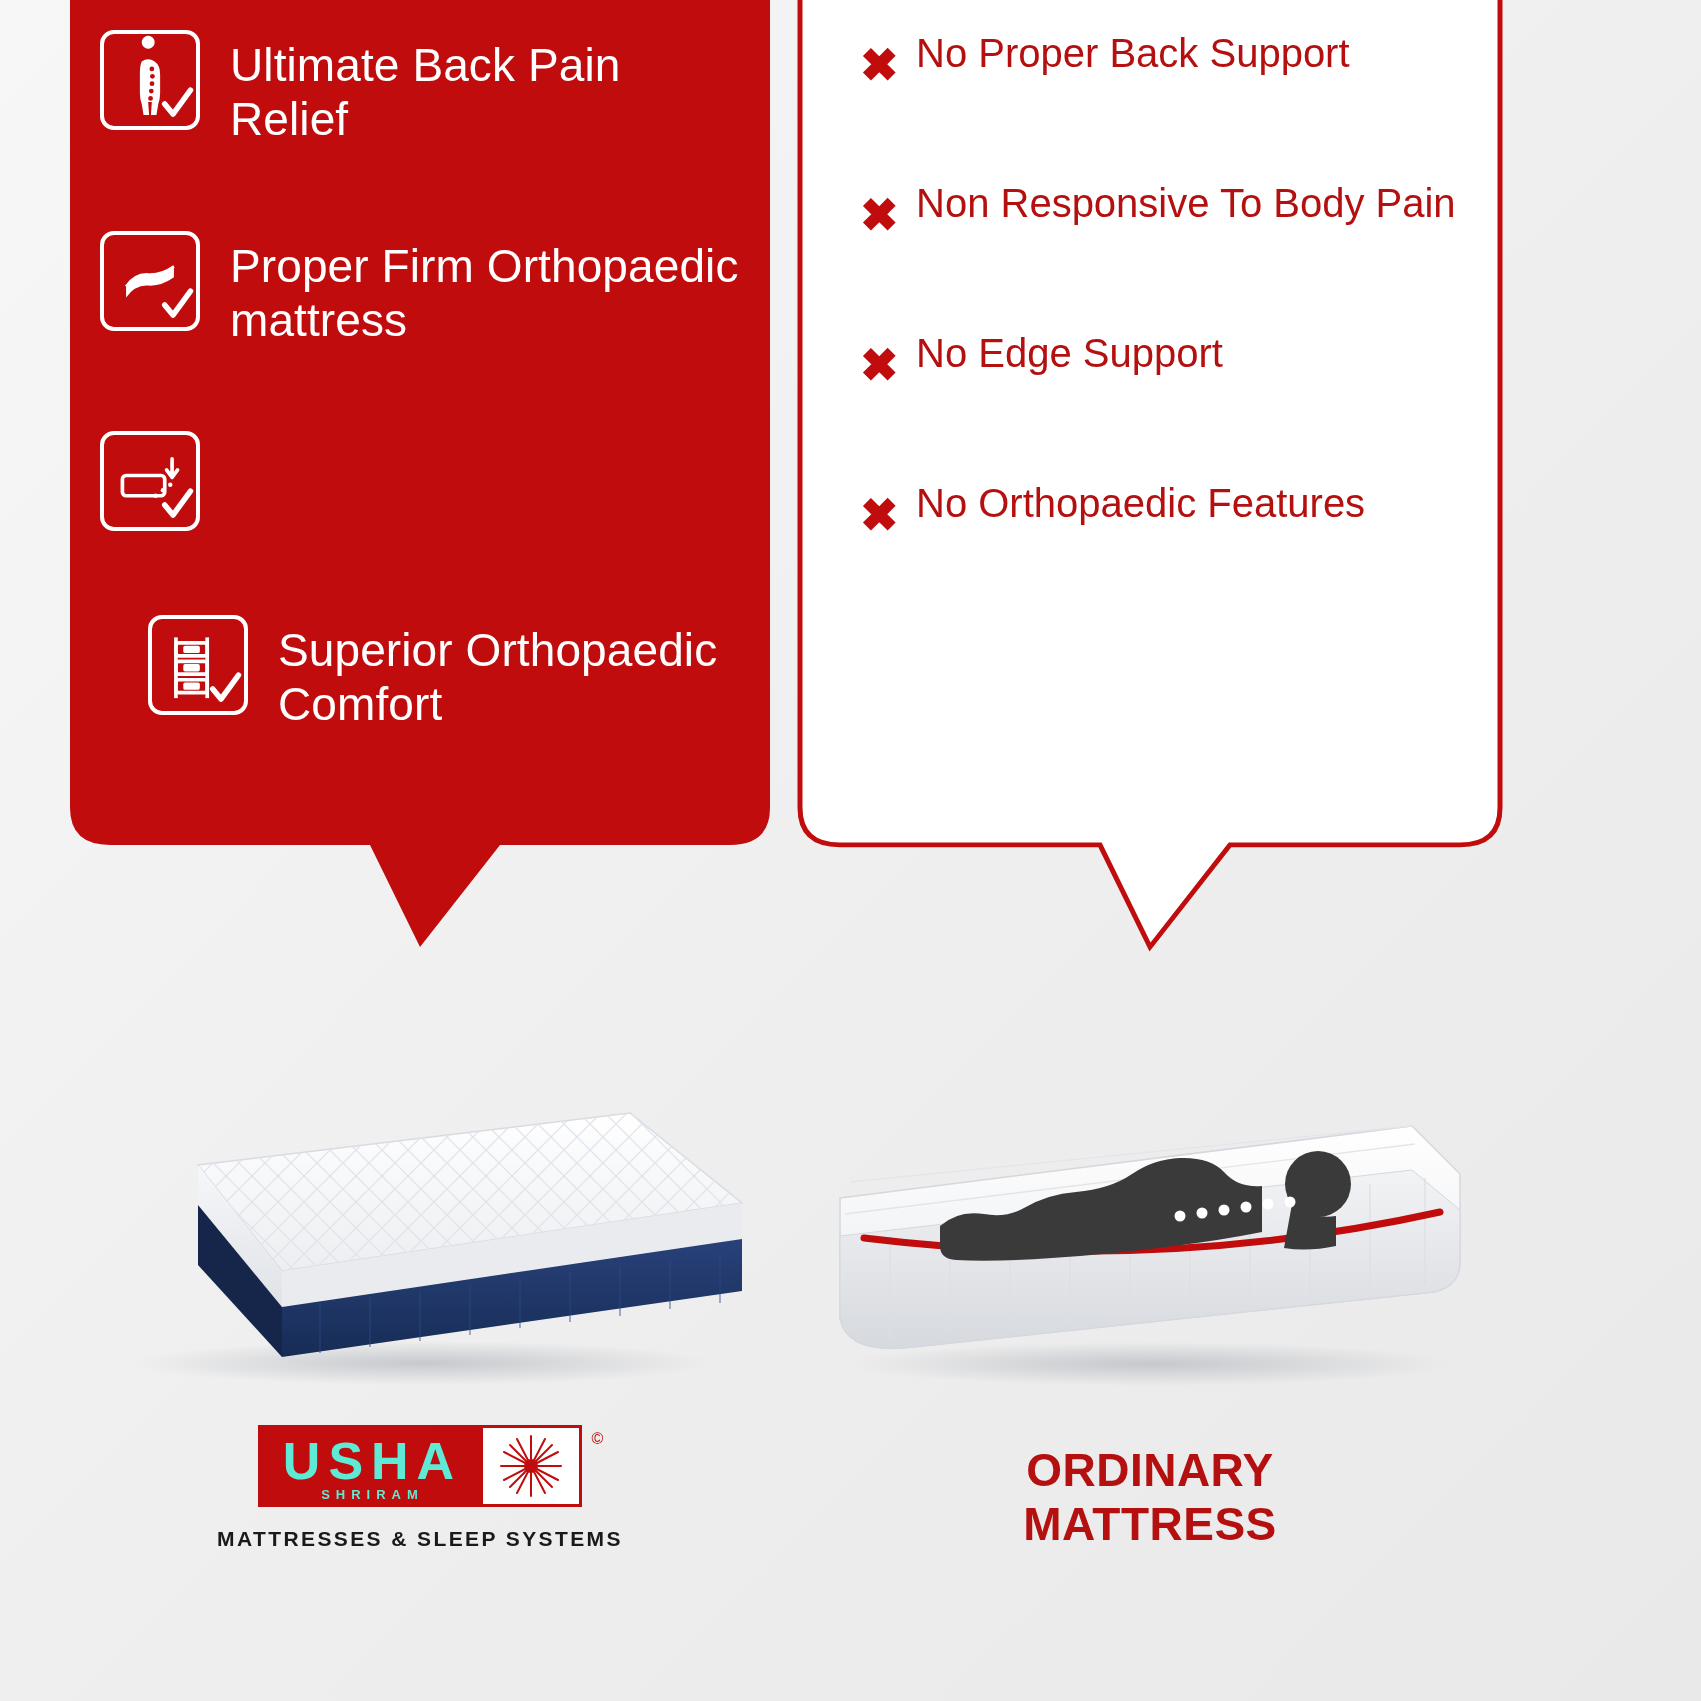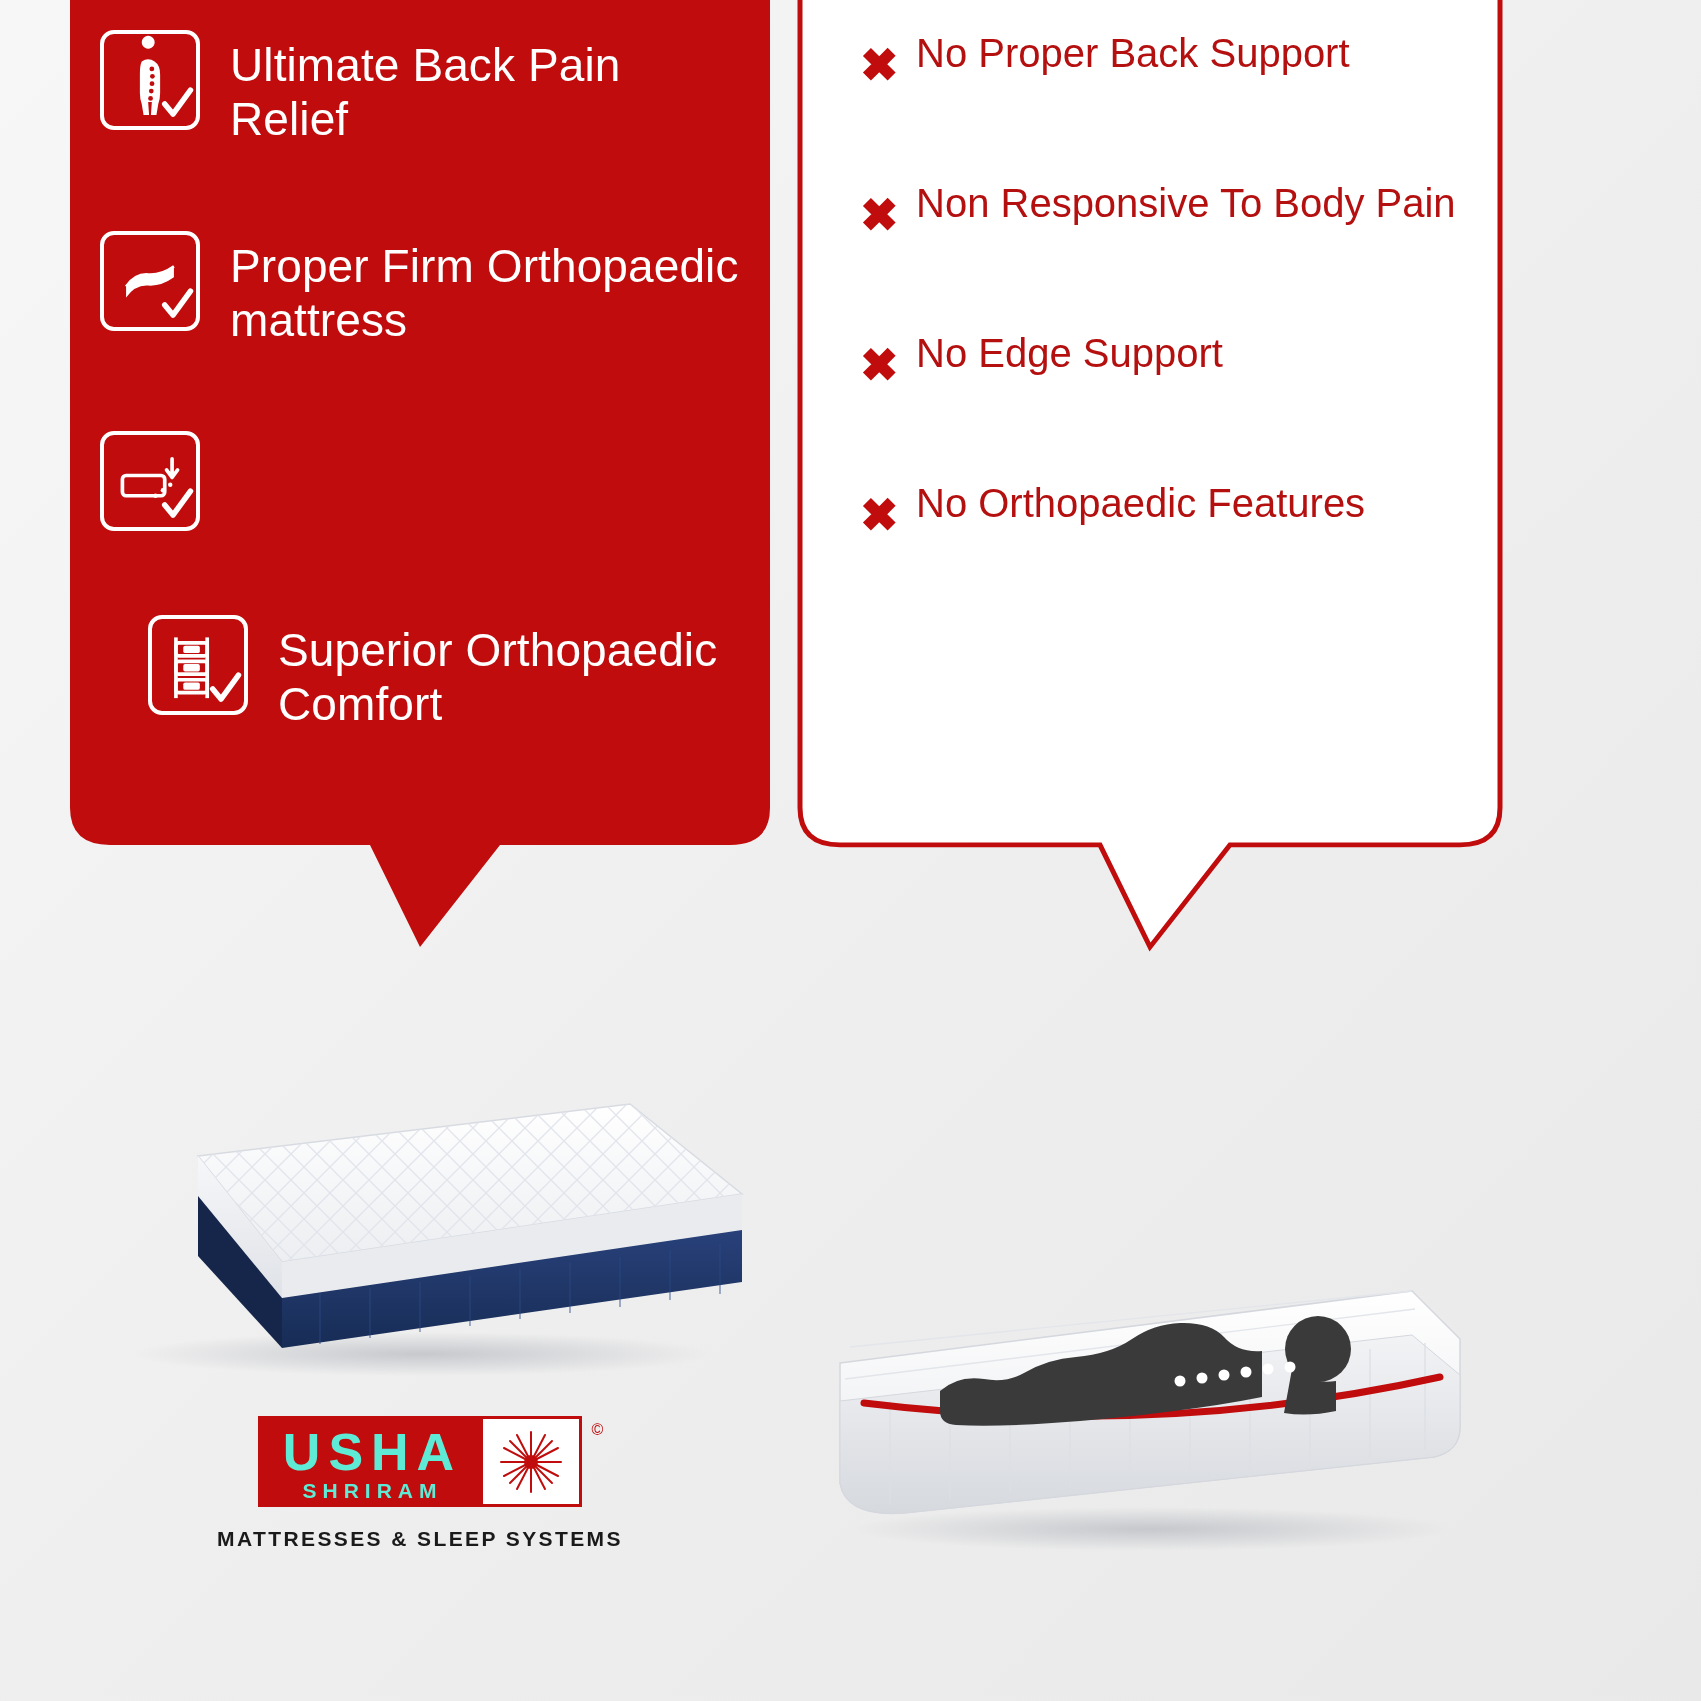--- a/index.html
+++ b/index.html
@@ -156,21 +156,21 @@
     font-size: 52px;
     font-weight: bold;
     letter-spacing: 8px;
     padding: 6px 18px 2px 22px;
     line-height: 1.05;
     display: flex;
     flex-direction: column;
     align-items: center;
   }
   .logo-shriram {
-    font-size: 21px;
+    font-size: 13px;
     letter-spacing: 6px;
     font-weight: bold;
   }
   .logo-mark {
     width: 96px;
     display: flex;
     align-items: center;
     justify-content: center;
     background: #ffffff;
     border-left: 3px solid #c00c0c;
@@ -456,15 +456,19 @@
           <circle cx="380" cy="130" r="5.5"></circle>
           <circle cx="402" cy="127" r="5.5"></circle>
           <circle cx="424" cy="124" r="5.5"></circle>
           <circle cx="446" cy="121" r="5.5"></circle>
           <circle cx="468" cy="118" r="5.5"></circle>
           <circle cx="490" cy="116" r="5.5"></circle>
         </g>
       </svg>
     </div>
 
+    <div class="ordinary-caption">
+      <div>ORDINARY</div>
+      <div>MATTRESS</div>
+    </div>
   </div>
 
 </div>
 
 </body></html>

